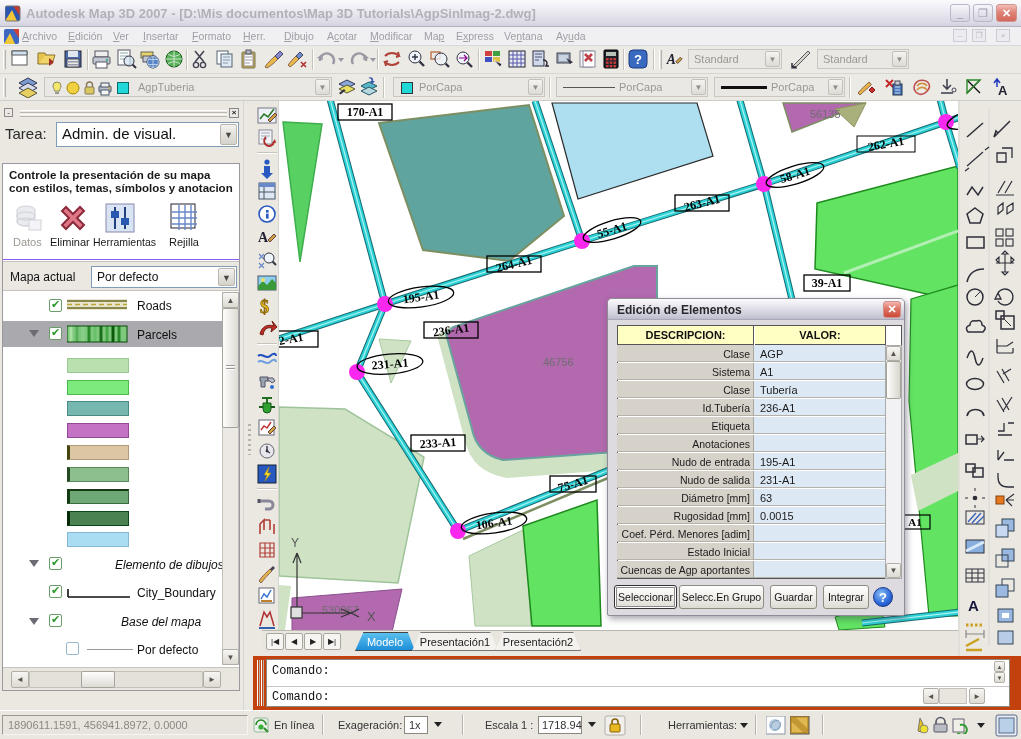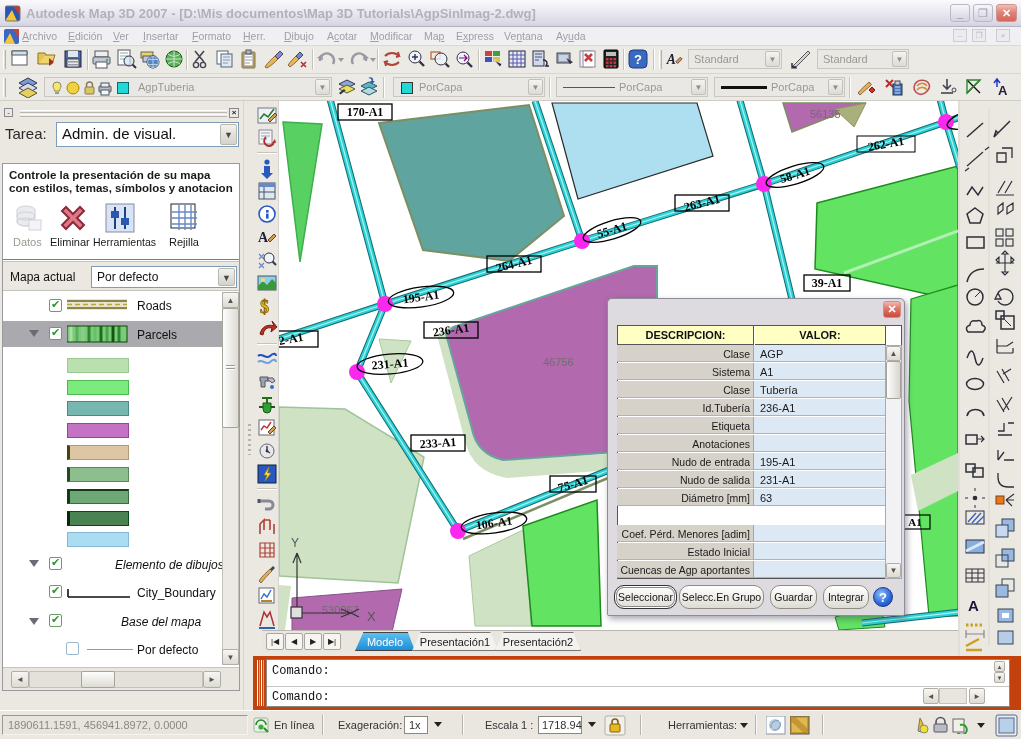--- a/index.html
+++ b/index.html
@@ -55,21 +55,21 @@
 .sunk{position:absolute;border:1px solid;border-color:#9a988f #f5f4f0 #f5f4f0 #9a988f;background:#e7e4de;}
 .ssep{position:absolute;top:4px;width:2px;height:20px;border-left:1px solid #b5b3ab;border-right:1px solid #fbfaf8;}
 
 #dlg{left:607px;top:298px;width:298px;height:318px;background:#dedbe0;border:1px solid #8e8c96;border-radius:5px 5px 2px 2px;box-shadow:2px 3px 6px rgba(60,60,80,.45);}
 #dlgtitle{position:absolute;left:0;top:0;right:0;height:21px;border-radius:4px 4px 0 0;background:linear-gradient(#fbfbfd,#e2e1ea 45%,#c9c8d6 85%,#bebdcd);border-bottom:1px solid #aaa9ba;}
 #dlgtitle .txt{position:absolute;left:9px;top:4px;font-size:12px;font-weight:bold;color:#28282e;}
 #dlgclose{position:absolute;right:3px;top:2px;width:18px;height:17px;border-radius:3px;border:1px solid #d0908a;background:linear-gradient(#f4b8b0,#e07a6c 40%,#ce5140 90%);color:#fff;font-weight:bold;font-size:11px;text-align:center;line-height:15px;}
 .drow{position:absolute;left:9px;width:270px;height:18px;}
 .dlab{position:absolute;left:0;top:0;width:137px;height:17px;background:#d6d2ca;border-bottom:1px solid #b5b2aa;border-right:1px solid #a9a69e;font-size:10.5px;color:#1a1a1a;text-align:right;padding:3px 3px 0 0;white-space:nowrap;overflow:hidden;}
 .dval{position:absolute;left:137px;top:0;width:131px;height:17px;background:#dce8f4;border-bottom:1px solid #b5b2aa;font-size:11px;color:#1a1a1a;padding:3px 0 0 6px;white-space:nowrap;}
-.dbtn{position:absolute;top:286px;height:24px;background:linear-gradient(#ffffff,#efeeea 50%,#dddbd3);border:1px solid #8f8d80;border-radius:10px;font-size:10.5px;color:#151515;text-align:center;line-height:22px;white-space:nowrap;overflow:hidden;}
+.dbtn{position:absolute;top:286px;height:24px;background:linear-gradient(#ffffff,#efeeea 50%,#dddbd3);border:1px solid #8f8d80;border-radius:3px;font-size:10.5px;color:#151515;text-align:center;line-height:22px;white-space:nowrap;overflow:hidden;}
 </style></head>
 <body>
 
 <div id="titlebar" class="abs">
  <svg class="abs" style="left:5px;top:4px" width="18" height="18">
       <rect x="0" y="2" width="15" height="15" rx="2" fill="#2a56b0"></rect>
       <path d="M0 17 L7 6 L12 17Z" fill="#f3c73a"></path>
       <path d="M8 2 L15 2 L15 12Z" fill="#c03a30"></path>
       <rect x="0" y="2" width="15" height="15" rx="2" fill="none" stroke="#777"></rect>
     </svg>
@@ -885,20 +885,23 @@
       <path d="M7 17 l-3 2 4 1 z" fill="#2a9a2a"></path>
     </svg>
  <div class="abs" style="left:977px;top:12px;width:0;height:0;border-left:4px solid transparent;border-right:4px solid transparent;border-top:5px solid #222"></div>
  <svg class="abs" style="left:995px;top:3px" width="23" height="23">
       <rect x="1" y="1" width="21" height="21" rx="2" fill="#e8ecf2" stroke="#5a6a8a"></rect>
       <rect x="4" y="4" width="15" height="15" fill="#b8d0e8" stroke="#5a6a8a"></rect>
     </svg>
 </div>
 
 <div id="dlg" class="abs">
+ <div id="dlgtitle">
+      <span class="txt">Edición de Elementos</span>
+    </div>
  <div id="dlgclose">✕</div>
  <div class="abs" style="left:9px;top:26px;width:285px;height:254px;border:1px solid #555;background:#fff">
   <div class="abs" style="left:0;top:0;width:136px;height:19px;background:#ffffc4;border-right:1px solid #555;border-bottom:1px solid #555;font-size:11px;font-weight:bold;text-align:center;line-height:19px;color:#111">DESCRIPCION:</div>
   <div class="abs" style="left:137px;top:0;width:131px;height:19px;background:#ffffc4;border-right:1px solid #555;border-bottom:1px solid #555;font-size:11px;font-weight:bold;text-align:center;line-height:19px;color:#111">VALOR:</div>
  </div>
  <div class="drow" style="top:46px">
       <div class="dlab">Clase</div>
       <div class="dval">AGP</div>
     </div>
  <div class="drow" style="top:64px">
@@ -925,20 +928,24 @@
       <div class="dlab">Nudo de entrada</div>
       <div class="dval">195-A1</div>
     </div>
  <div class="drow" style="top:172px">
       <div class="dlab">Nudo de salida</div>
       <div class="dval">231-A1</div>
     </div>
  <div class="drow" style="top:190px">
       <div class="dlab">Diámetro [mm]</div>
       <div class="dval">63</div>
+    </div>
+ <div class="drow" style="top:208px">
+      <div class="dlab">Rugosidad [mm]</div>
+      <div class="dval">0.0015</div>
     </div>
  <div class="drow" style="top:226px">
       <div class="dlab">Coef. Pérd. Menores [adim]</div>
       <div class="dval"></div>
     </div>
  <div class="drow" style="top:244px">
       <div class="dlab">Estado Inicial</div>
       <div class="dval"></div>
     </div>
  <div class="drow" style="top:262px">

